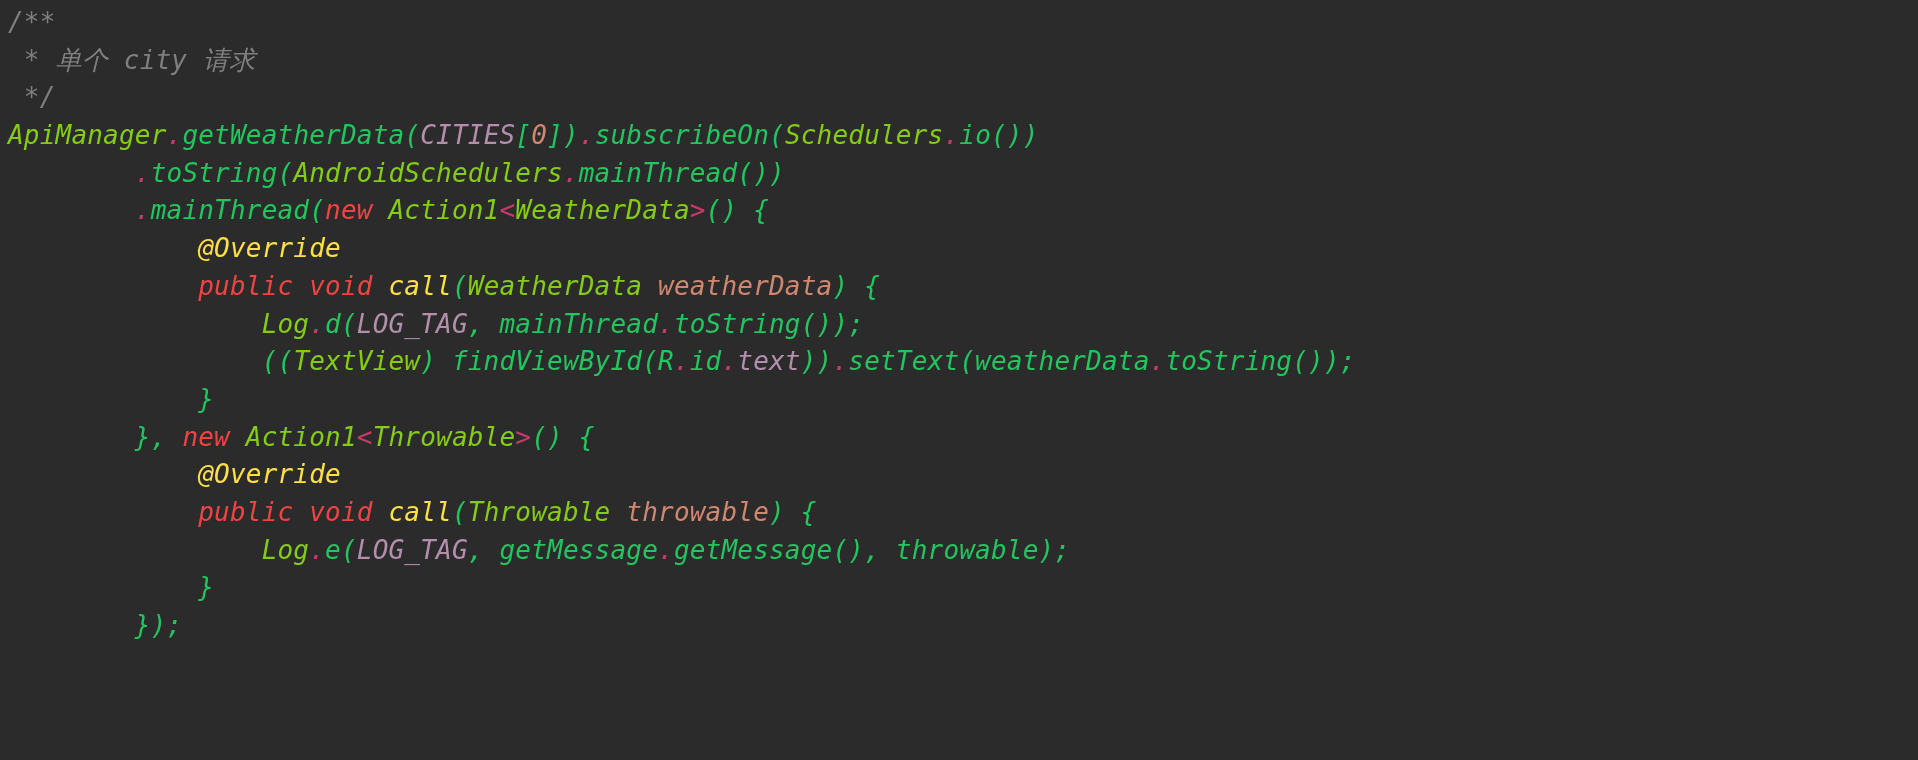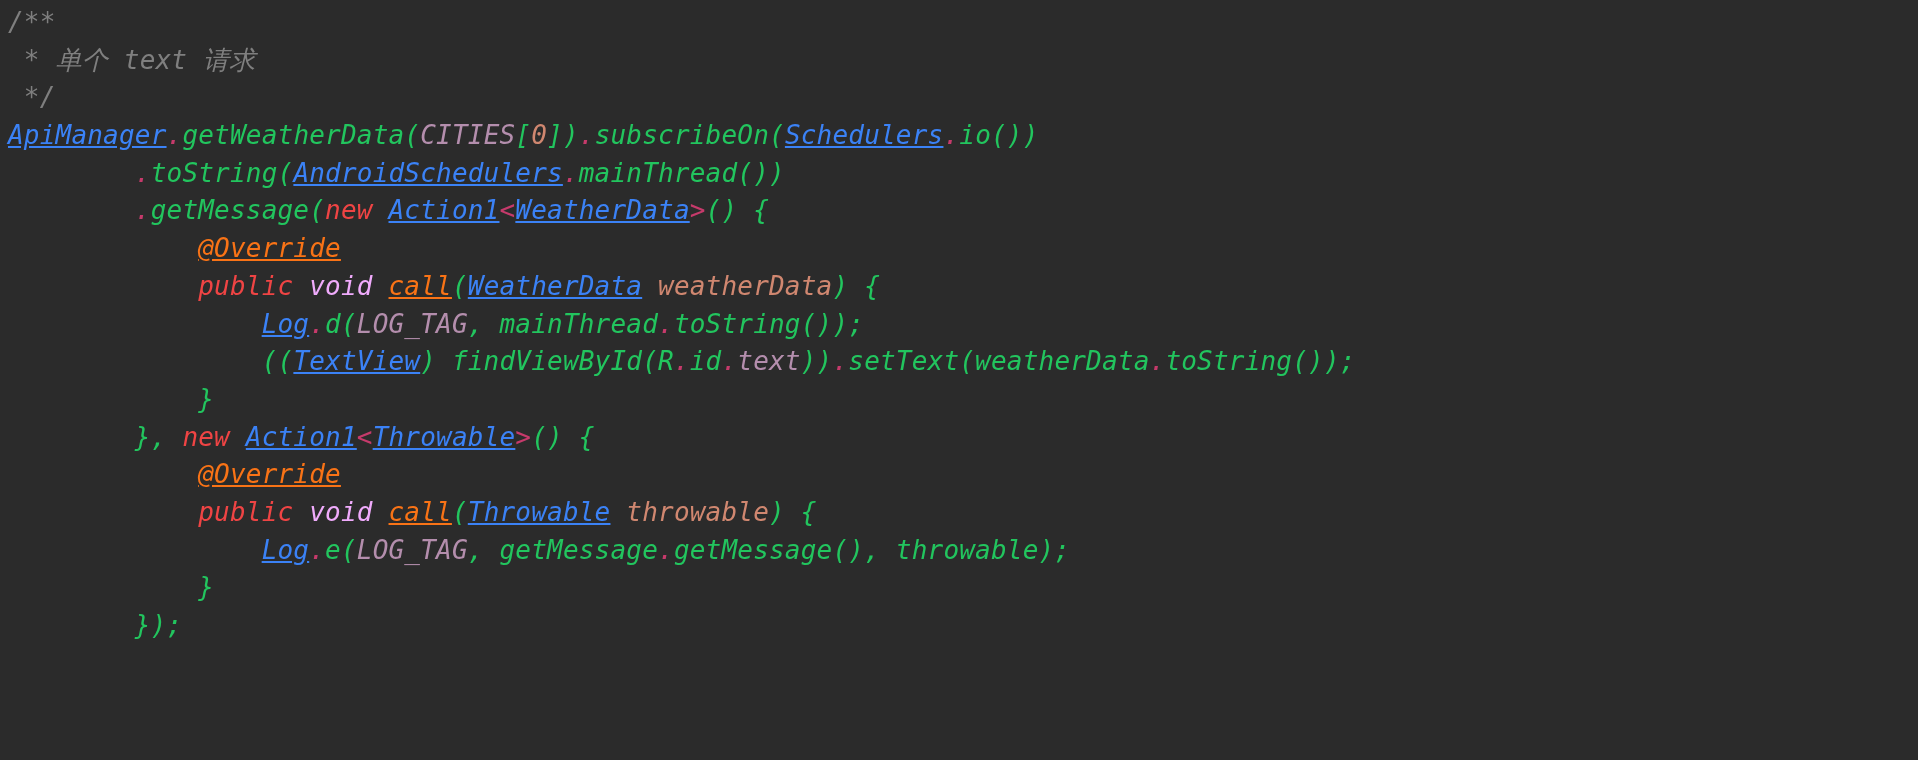--- a/index.html
+++ b/index.html
@@ -15,39 +15,39 @@
     padding: 4px 8px 8px 8px;
     font-family: "Menlo", "DejaVu Sans Mono", "Consolas", monospace;
     font-size: 26px;
     line-height: 1.45;
     color: #c8c8c8;
     white-space: pre;
     font-style: italic;
     letter-spacing: 0.2px;
   }
   .c-comment   { color: #7f7f7f; }
-  .c-class     { color: #3b82f6; text-decoration: underline; } 
+  .c-class     { color: #84cc16; } 
   .c-method    { color: #22c55e; }
   .c-dot       { color: #c63a6b; } 
   .c-const     { color: #b48ead; } 
   .c-num       { color: #d08770; } 
   .c-keyword   { color: #ef4444; } 
-  .c-void      { color: #f0abfc; font-style: italic; text-align: center; }
-  .c-ann       { color: #f97316; text-decoration: underline; } 
+  .c-void      { color: #ef4444; font-style: italic; text-align: center; }
+  .c-ann       { color: #fde047; } 
   .c-param     { color: #d08770; }
 </style>
 </head>
 <body>
 
 <pre class="code"><span><span class="c-comment">/**</span></span>
-<span><span class="c-comment"> * 单个 text 请求</span></span>
+<span><span class="c-comment"> * 单个 city 请求</span></span>
 <span><span class="c-comment"> */</span></span>
 <span><span class="c-class">ApiManager</span><span class="c-dot">.</span><span class="c-method">getWeatherData(</span><span class="c-const">CITIES</span><span class="c-method">[</span><span class="c-num">0</span><span class="c-method">])</span><span class="c-dot">.</span><span class="c-method">subscribeOn(</span><span class="c-class">Schedulers</span><span class="c-dot">.</span><span class="c-method">io())</span></span>
 <span>        <span class="c-dot">.</span><span class="c-method">toString(</span><span class="c-class">AndroidSchedulers</span><span class="c-dot">.</span><span class="c-method">mainThread())</span></span>
-<span>        <span class="c-dot">.</span><span class="c-method">getMessage(</span><span class="c-keyword">new</span><span class="c-method"> </span><span class="c-class">Action1</span><span class="c-dot">&lt;</span><span class="c-class">WeatherData</span><span class="c-dot">&gt;</span><span class="c-method">() {</span></span>
+<span>        <span class="c-dot">.</span><span class="c-method">mainThread(</span><span class="c-keyword">new</span><span class="c-method"> </span><span class="c-class">Action1</span><span class="c-dot">&lt;</span><span class="c-class">WeatherData</span><span class="c-dot">&gt;</span><span class="c-method">() {</span></span>
 <span>            <span class="c-ann">@Override</span></span>
 <span>            <span class="c-keyword">public</span><span class="c-method"> </span><span class="c-void">void</span><span class="c-method"> </span><span class="c-ann">call</span><span class="c-method">(</span><span class="c-class">WeatherData</span><span class="c-method"> </span><span class="c-param">weatherData</span><span class="c-method">) {</span></span>
 <span>                <span class="c-class">Log</span><span class="c-dot">.</span><span class="c-method">d(</span><span class="c-const">LOG_TAG</span><span class="c-method">, mainThread</span><span class="c-dot">.</span><span class="c-method">toString());</span></span>
 <span>                <span class="c-method">((</span><span class="c-class">TextView</span><span class="c-method">) findViewById(R</span><span class="c-dot">.</span><span class="c-method">id</span><span class="c-dot">.</span><span class="c-const">text</span><span class="c-method">))</span><span class="c-dot">.</span><span class="c-method">setText(weatherData</span><span class="c-dot">.</span><span class="c-method">toString());</span></span>
 <span>            <span class="c-method">}</span></span>
 <span>        <span class="c-method">}, </span><span class="c-keyword">new</span><span class="c-method"> </span><span class="c-class">Action1</span><span class="c-dot">&lt;</span><span class="c-class">Throwable</span><span class="c-dot">&gt;</span><span class="c-method">() {</span></span>
 <span>            <span class="c-ann">@Override</span></span>
 <span>            <span class="c-keyword">public</span><span class="c-method"> </span><span class="c-void">void</span><span class="c-method"> </span><span class="c-ann">call</span><span class="c-method">(</span><span class="c-class">Throwable</span><span class="c-method"> </span><span class="c-param">throwable</span><span class="c-method">) {</span></span>
 <span>                <span class="c-class">Log</span><span class="c-dot">.</span><span class="c-method">e(</span><span class="c-const">LOG_TAG</span><span class="c-method">, getMessage</span><span class="c-dot">.</span><span class="c-method">getMessage(), throwable);</span></span>
 <span>            <span class="c-method">}</span></span>

